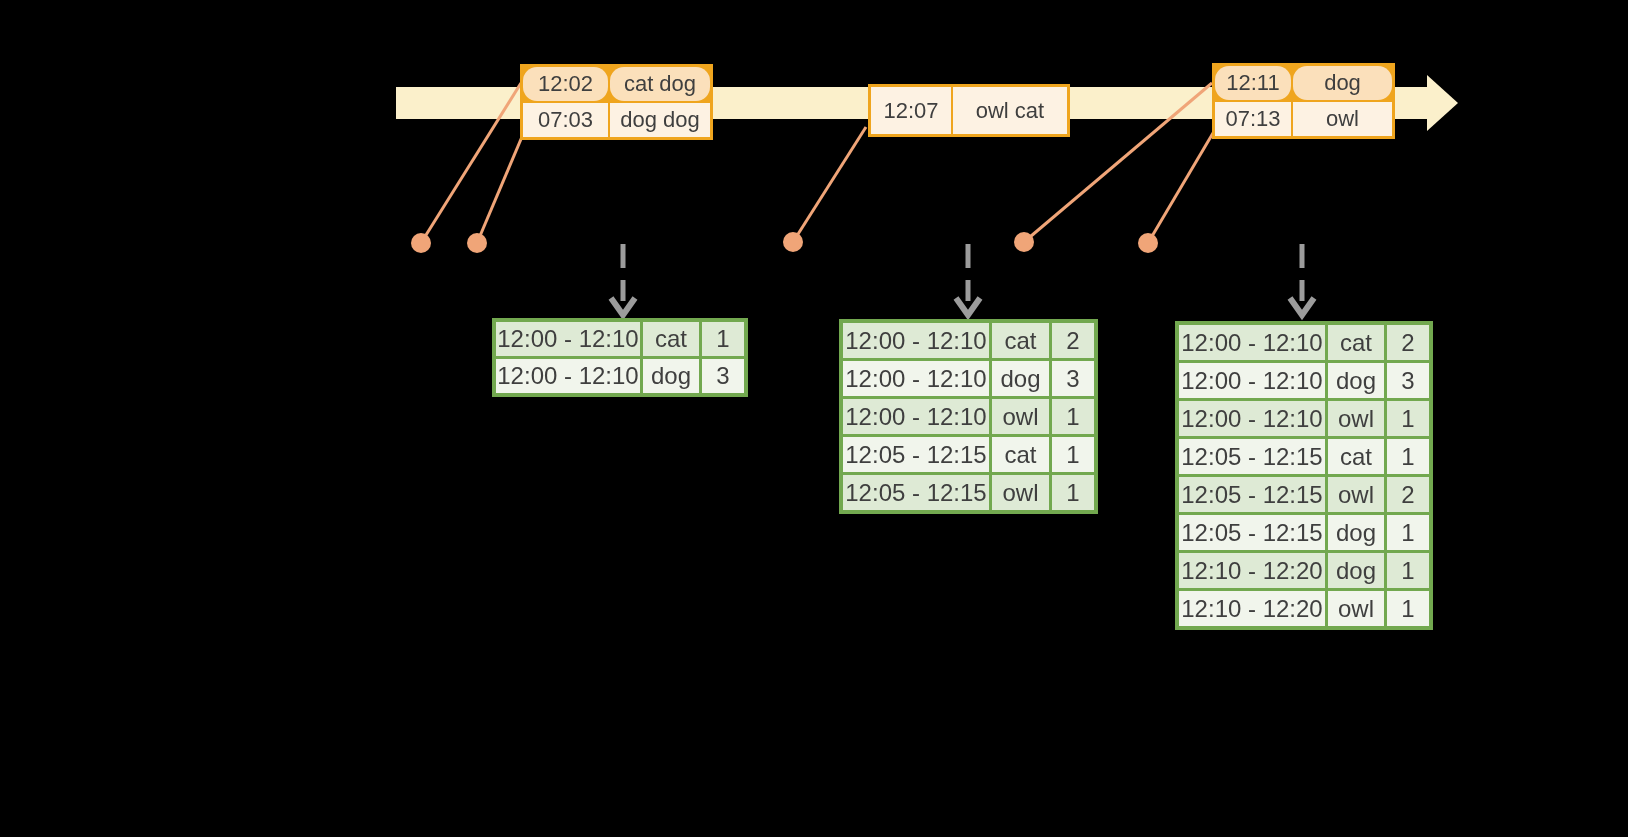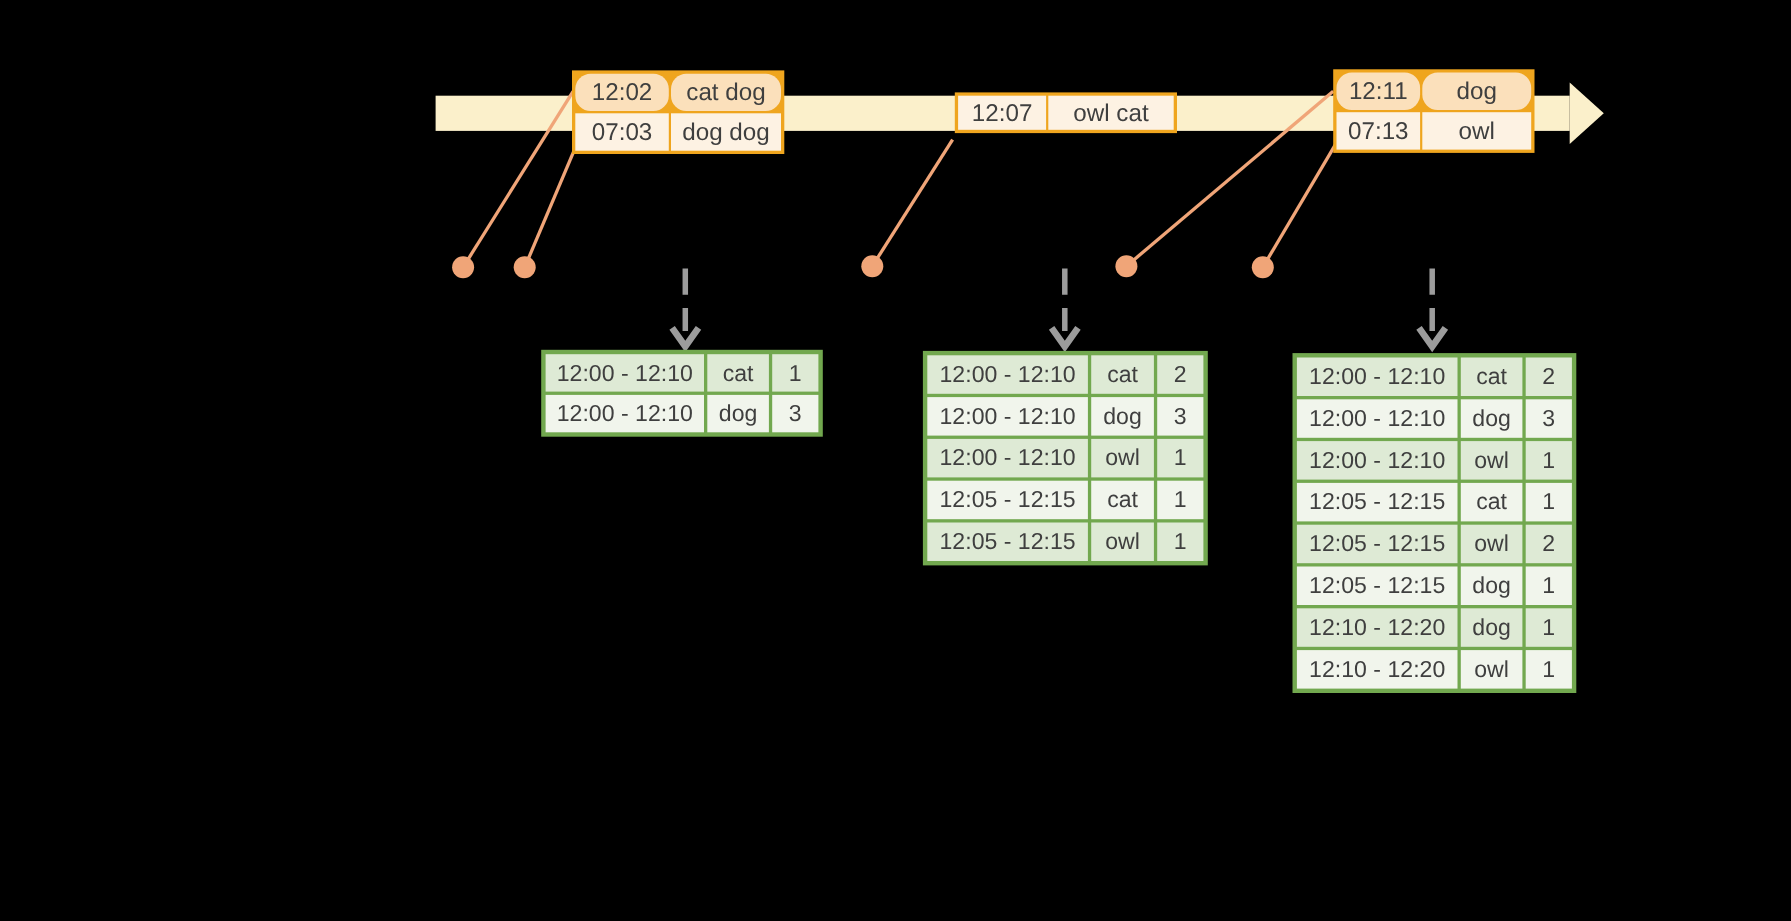--- a/index.html
+++ b/index.html
@@ -33,26 +33,26 @@
   .cell{display:flex;align-items:center;justify-content:center;line-height:1;}
 
   
   .otable{background:var(--orange-border);padding:3px;gap:2px;font-size:22px;}
   .otable .row{gap:2px;}
   .otable .cell{background:var(--orange-row-light);}
   .otable .row.shade-dark .cell{background:var(--orange-row-dark);border-radius:14px;}
   .o1{left:520px;top:64px;width:193px;}
   .o1 .row{grid-template-columns:85px 100px;height:34px;}
   .o2{left:868px;top:84px;width:202px;}
-  .o2 .row{grid-template-columns:80px 114px;height:31px;}
+  .o2 .row{grid-template-columns:80px 114px;height:47px;}
   .o3{left:1212px;top:63px;width:183px;}
   .o3 .row{grid-template-columns:76px 99px;height:34px;}
 
   
-  .gtable{background:var(--green-border);padding:4px;gap:3px;font-size:21px;}
+  .gtable{background:var(--green-border);padding:4px;gap:3px;font-size:24px;}
   .gtable .row{gap:3px;}
   .gtable .row:nth-child(odd) .cell{background:var(--green-row-dark);}
   .gtable .row:nth-child(even) .cell{background:var(--green-row-light);}
   .g1{left:492px;top:318px;width:256px;}
   .g1 .row{grid-template-columns:144px 56px 42px;height:34px;}
   .g2{left:839px;top:319px;width:259px;}
   .g2 .row{grid-template-columns:146px 57px 42px;height:35px;}
   .g3{left:1175px;top:321px;width:258px;}
   .g3 .row{grid-template-columns:146px 56px 42px;height:35px;}
 </style>

